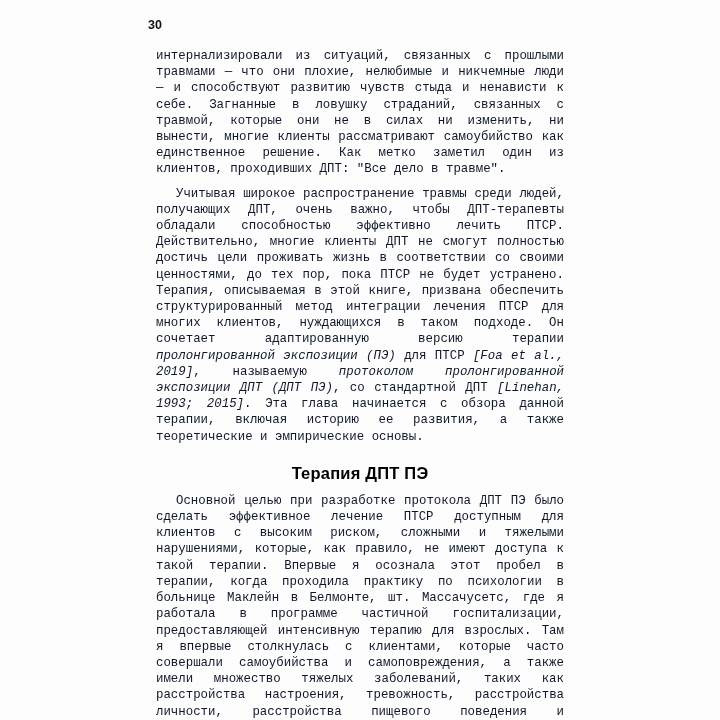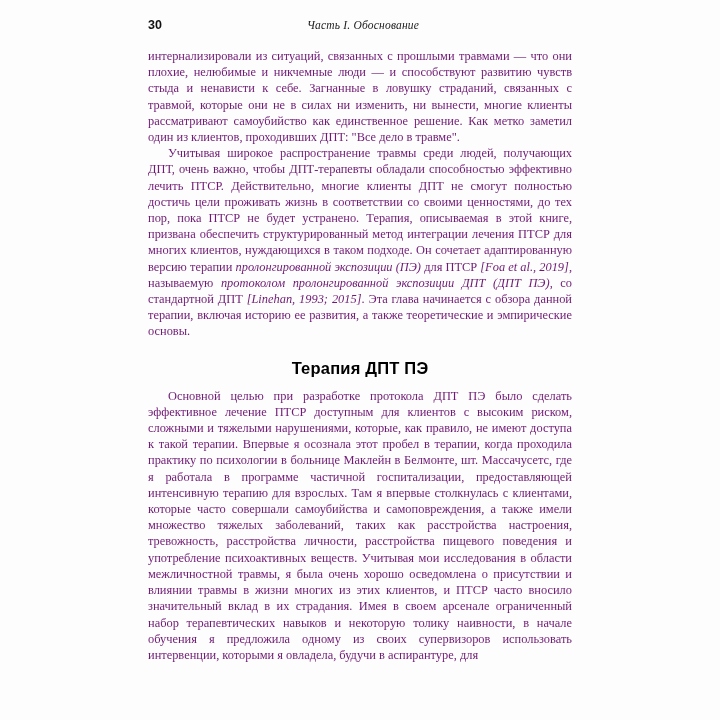--- a/index.html
+++ b/index.html
@@ -17,47 +17,48 @@
     color: #1a1a1a;
   }
   .content {
     position: absolute;
     left: 148px;
     top: 18px;
     width: 424px;
   }
   .running-head {
     display: flex;
-    align-items: center;
+    align-items: flex-start;
     margin-bottom: 16px;
   }
   .folio {
     font-family: "Liberation Sans", sans-serif;
     font-weight: bold;
     font-size: 12.5px;
     color: #111;
     width: 40px;
   }
   .head-title {
     flex: 1;
     text-align: center;
     font-style: italic;
     font-size: 11.5px;
     color: #222;
     letter-spacing: 0.2px;
     padding-right: 34px;
   }
   p.body {
-    margin: 0;
+    margin: 8px;
     text-align: justify;
     text-justify: inter-word;
     font-size: 12.4px;
     line-height: 16.2px;
-    color: #701a75;
+    color: #0f172a;
     hyphens: manual;
+    font-family: Liberation Mono, monospace;
   }
   p.body + p.body {
     margin-top: 0;
   }
   p.indent {
     text-indent: 20px;
   }
   .section-title {
     font-family: "Liberation Sans", sans-serif;
     font-weight: bold;
@@ -70,21 +71,20 @@
   .it { font-style: italic; }
 </style>
 </head>
 <body>
 
 <div class="page">
   <div class="content">
 
     <div class="running-head">
       <div class="folio">30</div>
-      <div class="head-title">Часть I. Обоснование</div>
     </div>
 
     <div>
       <p class="body"><span>интернализировали из ситуаций, связанных с прошлыми травмами — что они плохие, нелюбимые и никчемные люди — и способствуют развитию чувств стыда и ненависти к себе. Загнанные в ловушку страданий, связанных с травмой, которые они не в силах ни изменить, ни вынести, многие клиенты рассматривают самоубийство как единственное решение. Как метко заметил один из клиентов, проходивших ДПТ: "Все дело в травме".</span></p>
       <p class="body indent"><span>Учитывая широкое распространение травмы среди людей, получающих ДПТ, очень важно, чтобы ДПТ-терапевты обладали способностью эффективно лечить ПТСР. Действительно, многие клиенты ДПТ не смогут полностью достичь цели проживать жизнь в соответствии со своими ценностями, до тех пор, пока ПТСР не будет устранено. Терапия, описываемая в этой книге, призвана обеспечить структурированный метод интеграции лечения ПТСР для многих клиентов, нуждающихся в таком подходе. Он сочетает адаптированную версию терапии </span><span class="it">пролонгированной экспозиции (ПЭ)</span><span> для ПТСР </span><span class="it">[Foa et al., 2019]</span><span>, называемую </span><span class="it">протоколом пролонгированной экспозиции ДПТ (ДПТ ПЭ)</span><span>, со стандартной ДПТ </span><span class="it">[Linehan, 1993; 2015]</span><span>. Эта глава начинается с обзора данной терапии, включая историю ее развития, а также теоретические и эмпирические основы.</span></p>
     </div>
 
     <h2 class="section-title">Терапия ДПТ ПЭ</h2>
 
     <div>

